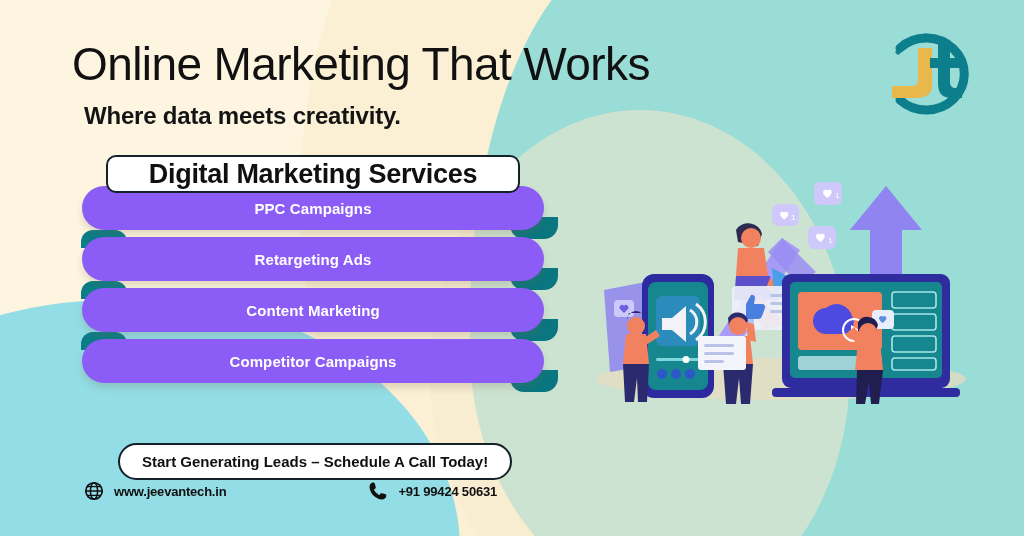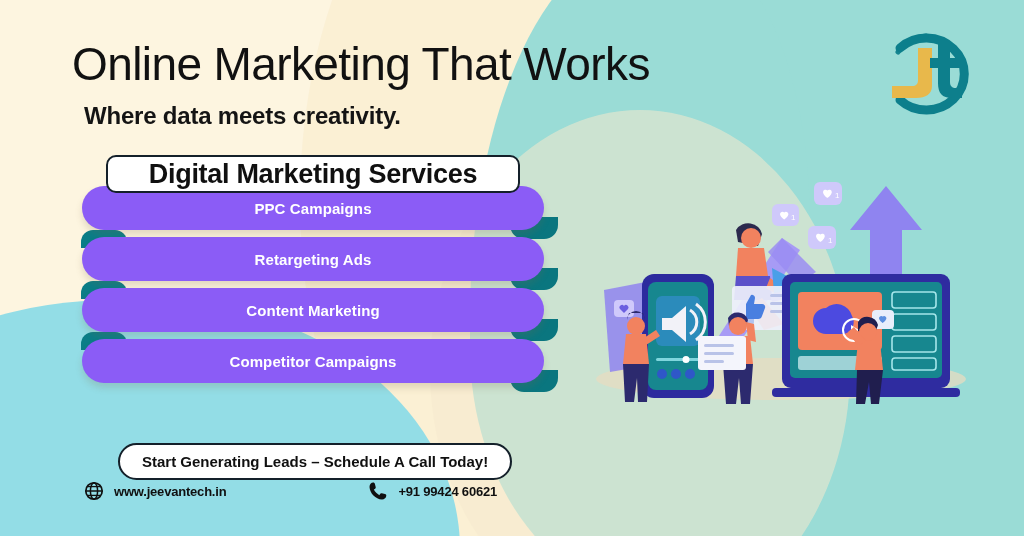--- a/index.html
+++ b/index.html
@@ -173,21 +173,21 @@
 
 
     <div class="gap-b"></div>
 
     <div class="fitem">
       <span class="glyph">
         <svg width="20" height="20" viewBox="0 0 20 20" aria-hidden="true">
           <path d="M5.2 1.6 C3.2 1.6 1.4 3.6 1.5 5.9 C1.8 12.2 7.6 18.1 13.9 18.4 C16.2 18.5 18.3 16.7 18.3 14.7 C18.3 13.9 17.8 13.3 17 13.1 L13.9 12.3 C13.1 12.1 12.4 12.4 12 13.1 L11.4 14.2 C9.2 13 7 10.8 5.8 8.6 L6.9 8 C7.6 7.6 7.9 6.9 7.7 6.1 L6.9 3 C6.7 2.2 6.1 1.6 5.2 1.6 Z" fill="#101010"></path>
         </svg>
       </span>
-      <span class="ftext">+91  99424 60621</span>
+      <span class="ftext">+91  99424 50631</span>
     </div>
   </div>
 
   <div class="illus">
     <svg viewBox="0 0 390 240" width="390" height="240" aria-hidden="true">
 
       <g>
         <path d="M300 18 L336 62 L316 62 L316 190 L284 190 L284 62 L264 62 Z" fill="#8f84f0"></path>
         <path d="M120 188 L196 70 L214 82 L140 196 Z" fill="#a79bf5"></path>
         <path d="M196 70 L230 104 L212 116 L182 84 Z" fill="#9a8df2" opacity=".85"></path>

